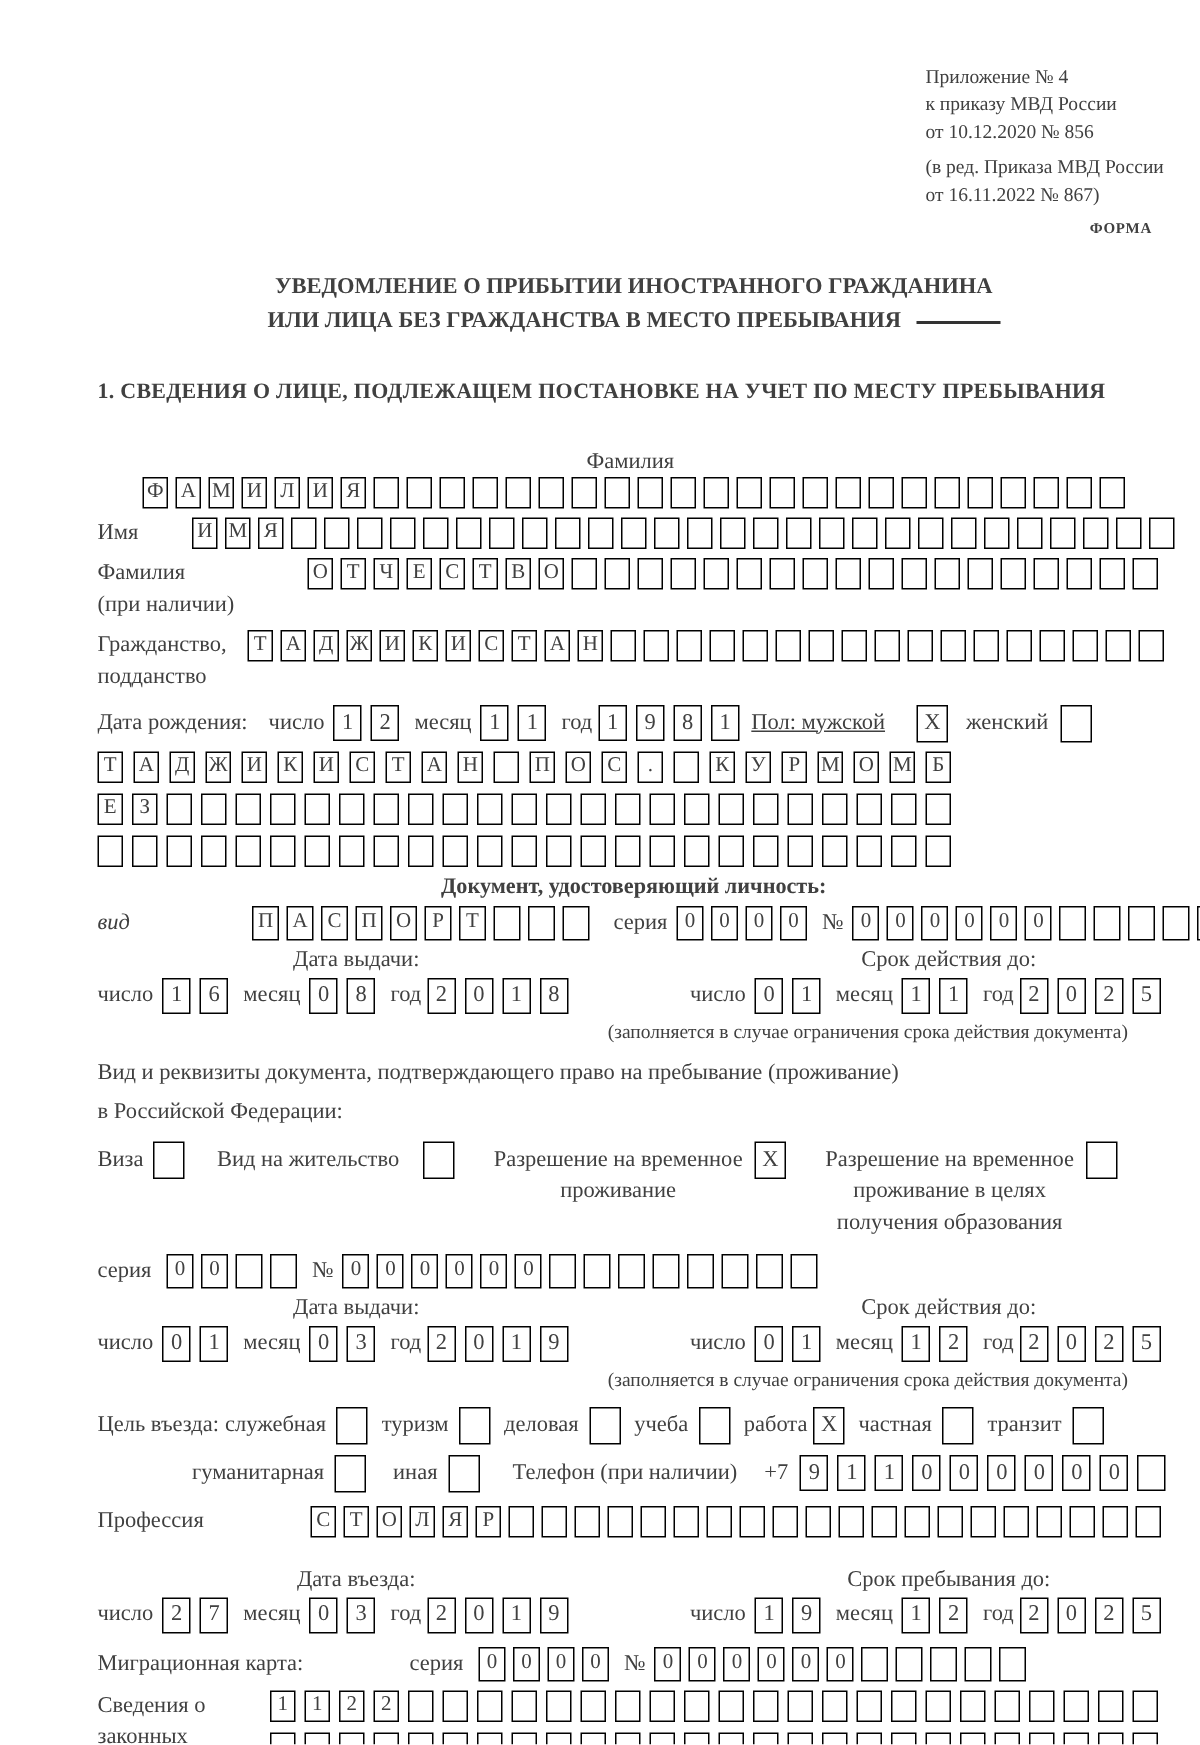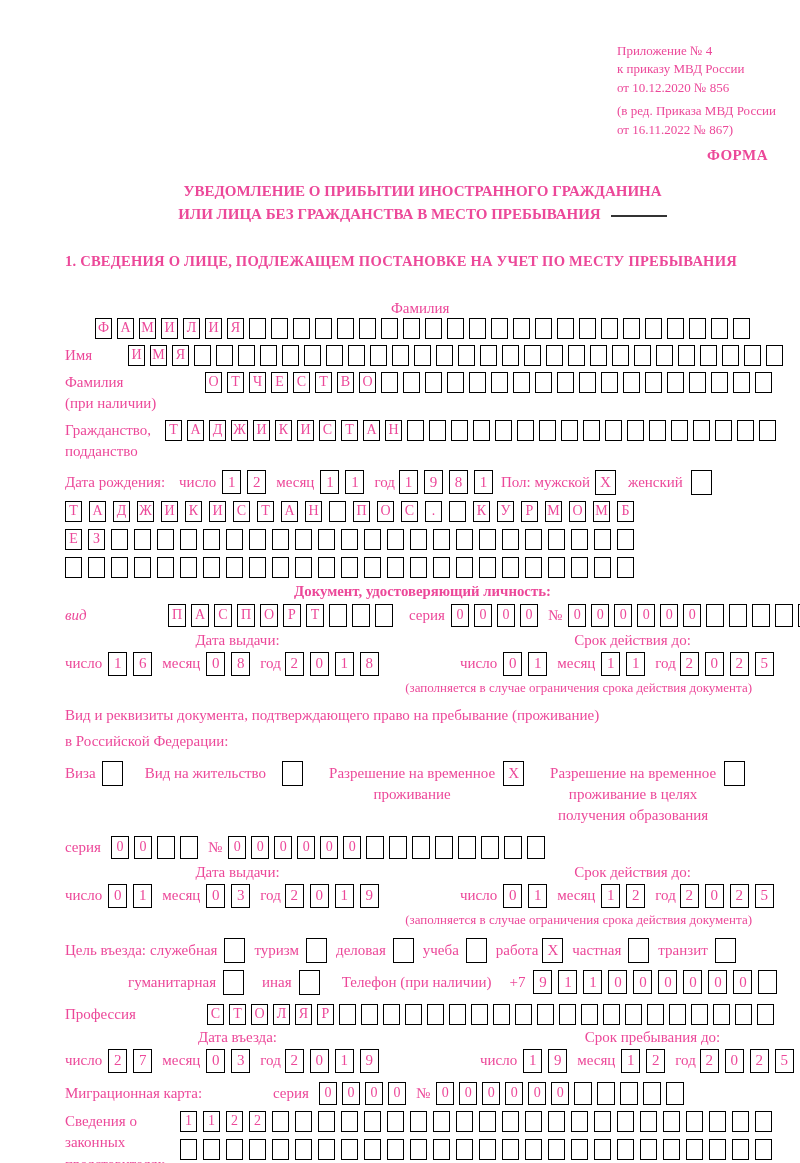--- a/index.html
+++ b/index.html
@@ -2,29 +2,29 @@
 <html><head>
 <meta charset="utf-8">
 <style>
   html,body{margin:0;padding:0;background:#ffffff;}
   .page{
     position:relative;
     width:800px;height:1163px;
     box-sizing:border-box;
     padding:0 20px 0 65px;
     background:#fff;
-    color:#ec4899;
+    color:#404040;
     font-family:"Liberation Serif","DejaVu Serif",serif;
     font-size:15px;
     overflow:hidden;
   }
   
   .appendix{position:absolute;top:42px;left:617px;font-size:13px;line-height:1.42;}
   .appendix-sub{margin-top:5px;}
-  .forma{position:absolute;top:147px;left:600px;width:168px;text-align:right;font-weight:700;font-size:15px;letter-spacing:.5px;}
+  .forma{position:absolute;top:147px;left:600px;width:168px;text-align:right;font-weight:700;font-size:10px;letter-spacing:.5px;}
   
   .title{padding-top:180px;text-align:center;font-weight:700;font-size:15px;line-height:1.55;}
   .title-underline{display:inline-block;width:56px;height:2px;background:#333;margin-left:10px;vertical-align:2px;}
   .sec-heading{margin-top:26px;font-weight:700;font-size:14.6px;letter-spacing:.2px;}
   
   .row{display:flex;align-items:center;margin-top:6px;}
   .row.top{align-items:flex-start;}
   .lbl{flex:none;line-height:20px;}
   .w63{width:63px;}  .w100{width:100px;} .w140{width:140px;} .w142{width:142px;} .w103{width:48px;margin-right:55px;font-style:italic;}
   .two{line-height:21px;}
@@ -246,21 +246,21 @@
         <span class="cell">1</span>
         <span class="cell">1</span>
       </span>
     <span class="dlbl" style="margin-right:4px;">год</span>
     <span class="cells lg g6">
         <span class="cell">1</span>
         <span class="cell">9</span>
         <span class="cell">8</span>
         <span class="cell">1</span>
       </span>
-    <span class="dlbl" style="margin-left:8px;margin-right:0;">Пол: мужской</span>
+    <span class="dlbl" style="margin-left:8px;margin-right:16px;text-decoration:underline;">Пол: мужской</span>
     <span class="cbox" style="margin-left:5px;">X</span>
     <span class="dlbl" style="margin-left:12px;margin-right:0;">женский</span>
     <span class="cbox"></span>
   </div>
 
   <div class="pob">
     <div class="pob-rows">
       <span class="cells g7">
           <span class="cell">Т</span>
           <span class="cell">А</span>
@@ -616,21 +616,21 @@
         <span class="cell"></span>
         <span class="cell"></span>
         <span class="cell"></span>
         <span class="cell"></span>
         <span class="cell"></span>
         <span class="cell"></span>
         <span class="cell"></span>
       </span>
   </div>
 
-  <div class="dates-row" style="margin-top:4px;gap:20px;">
+  <div class="dates-row" style="margin-top:20px;">
     <div class="dr-left">
       <div class="dr-title">Дата въезда:</div>
       <div class="dr-fields">
         <span class="dlbl first">число</span>
         <span class="cells lg g6">
             <span class="cell">2</span>
             <span class="cell">7</span>
           </span>
         <span class="dlbl">месяц</span>
         <span class="cells lg g6">

